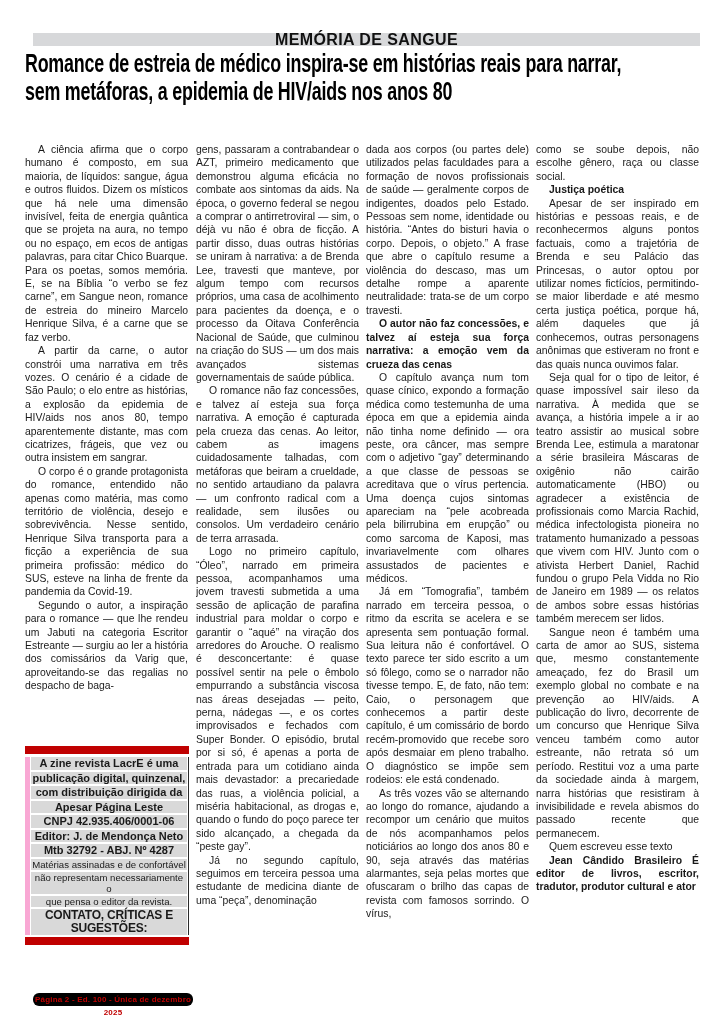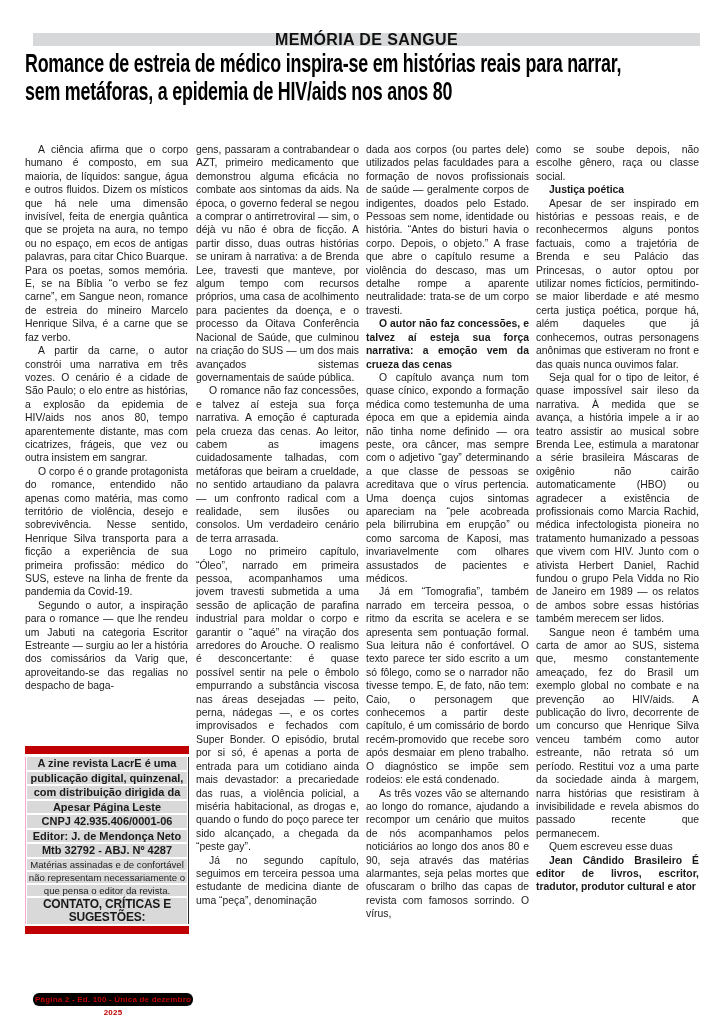--- a/index.html
+++ b/index.html
@@ -34,21 +34,21 @@
   .col p.noindent{text-indent:0;}
   .col p.bold{font-weight:bold;}
   #col0{left:25px;height:602px;}
   #col1{left:196px;height:832px;}
   #col2{left:366px;height:832px;}
   #col3{left:536px;height:832px;}
   
   .infobox{position:absolute;left:25px;top:746px;width:164px;}
   .redbar{height:8px;background:#c00000;margin-bottom:3px;}
   .redbar.bottom{margin-top:1px;margin-bottom:0;}
-  .ib-body{border-left:1px solid #f9a8d4;border-right:1px solid #2a2a2a;padding:0 1px;}
+  .ib-body{border-left:5px solid #f9a8d4;border-right:1px solid #2a2a2a;padding:0 1px;}
   .ib-line{
     background:#d9d9d9;text-align:center;margin-bottom:2px;color:#1a1a1a;
   }
   .ib-about{font-size:11px;line-height:12.5px;font-weight:bold;}
   .ib-disc{font-size:9.6px;line-height:11px;}
   .ib-head{font-size:12px;line-height:13px;font-weight:bold;letter-spacing:-.2px;}
   .ib-link{font-size:10.8px;line-height:12.5px;text-decoration:underline;cursor:pointer;}
   [data-name="infobox-links"] .ib-link:nth-child(3){font-weight:bold;text-decoration:none;}
   
   .footbar{
@@ -91,21 +91,21 @@
       <p data-name="paragraph">O capítulo avança num tom quase cínico, expondo a formação médica como testemunha de uma época em que a epidemia ainda não tinha nome definido — ora peste, ora câncer, mas sempre com o adjetivo “gay” determinando a que classe de pessoas se acreditava que o vírus pertencia. Uma doença cujos sintomas apareciam na “pele acobreada pela bilirrubina em erupção” ou como sarcoma de Kaposi, mas invariavelmente com olhares assustados de pacientes e médicos.</p>
       <p data-name="paragraph">Já em “Tomografia”, também narrado em terceira pessoa, o ritmo da escrita se acelera e se apresenta sem pontuação formal. Sua leitura não é confortável. O texto parece ter sido escrito a um só fôlego, como se o narrador não tivesse tempo. E, de fato, não tem: Caio, o personagem que conhecemos a partir deste capítulo, é um comissário de bordo recém-promovido que recebe soro após desmaiar em pleno trabalho. O diagnóstico se impõe sem rodeios: ele está condenado.</p>
       <p data-name="paragraph">As três vozes vão se alternando ao longo do romance, ajudando a recompor um cenário que muitos de nós acompanhamos pelos noticiários ao longo dos anos 80 e 90, seja através das matérias alarmantes, seja pelas mortes que ofuscaram o brilho das capas de revista com famosos sorrindo. O vírus,</p>
     </div>
   <div class="col" id="col3" data-name="article-column-4">
       <p class="noindent" data-name="paragraph">como se soube depois, não escolhe gênero, raça ou classe social.</p>
       <p class="bold" data-name="subheading">Justiça poética</p>
       <p data-name="paragraph">Apesar de ser inspirado em histórias e pessoas reais, e de reconhecermos alguns pontos factuais, como a trajetória de Brenda e seu Palácio das Princesas, o autor optou por utilizar nomes fictícios, permitindo-se maior liberdade e até mesmo certa justiça poética, porque há, além daqueles que já conhecemos, outras personagens anônimas que estiveram no front e das quais nunca ouvimos falar.</p>
       <p data-name="paragraph">Seja qual for o tipo de leitor, é quase impossível sair ileso da narrativa. À medida que se avança, a história impele a ir ao teatro assistir ao musical sobre Brenda Lee, estimula a maratonar a série brasileira Máscaras de oxigênio não cairão automaticamente (HBO) ou agradecer a existência de profissionais como Marcia Rachid, médica infectologista pioneira no tratamento humanizado a pessoas que vivem com HIV. Junto com o ativista Herbert Daniel, Rachid fundou o grupo Pela Vidda no Rio de Janeiro em 1989 — os relatos de ambos sobre essas histórias também merecem ser lidos.</p>
       <p data-name="paragraph">Sangue neon é também uma carta de amor ao SUS, sistema que, mesmo constantemente ameaçado, fez do Brasil um exemplo global no combate e na prevenção ao HIV/aids. A publicação do livro, decorrente de um concurso que Henrique Silva venceu também como autor estreante, não retrata só um período. Restitui voz a uma parte da sociedade ainda à margem, narra histórias que resistiram à invisibilidade e revela abismos do passado recente que permanecem.</p>
-      <p data-name="paragraph">Quem escreveu esse duas</p>
+      <p data-name="paragraph">Quem escreveu esse texto</p>
       <p class="bold" data-name="paragraph">Jean Cândido Brasileiro É editor de livros, escritor, tradutor, produtor cultural e ator</p>
     </div>
 
   <div class="infobox" data-name="publication-infobox">
     <div class="redbar" data-name="infobox-top-rule"></div>
     <div class="ib-body" data-name="infobox-body">
       <div data-name="infobox-about">
           <div class="ib-line ib-about" data-name="infobox-about-line">A zine revista LacrE é uma</div>
           <div class="ib-line ib-about" data-name="infobox-about-line">publicação digital, quinzenal,</div>
           <div class="ib-line ib-about" data-name="infobox-about-line">com distribuição dirigida da</div>

